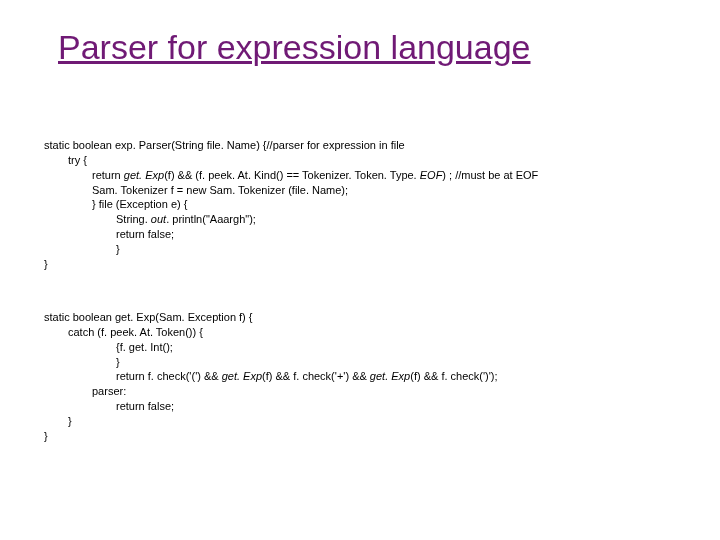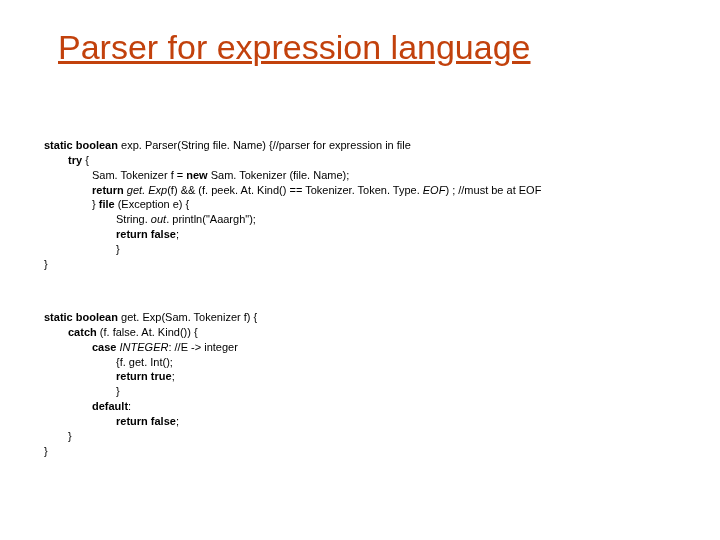--- a/index.html
+++ b/index.html
@@ -11,70 +11,69 @@
     font-family: Arial, Helvetica, sans-serif;
     overflow: hidden;
   }
   .slide {
     width: 720px;
     height: 540px;
     position: relative;
     box-sizing: border-box;
   }
   .title {
-    color: #c2410c;
+    color: #701a75;
     font-size: 34px;
     font-weight: 400;
     text-decoration: underline;
     position: absolute;
     top: 28px;
     left: 58px;
     letter-spacing: 0px;
   }
   .codeblock {
     position: absolute;
     left: 44px;
     font-size: 11px;
     line-height: 1.35;
     color: #000;
     white-space: nowrap;
   }
   .block1 { top: 138px; }
   .block2 { top: 310px; }
-  .b { font-weight: bold; margin-top: 31px; }
+  .b { font-weight: normal; margin-top: 31px; }
   .i { font-style: italic; }
   .ind1 { padding-left: 24px; }
   .ind2 { padding-left: 48px; }
   .ind3 { padding-left: 72px; }
 </style>
 </head>
 <body>
 
 <div class="slide">
 
   <div class="title">Parser for expression language</div>
 
   <div class="codeblock block1">
     <div><span class="b">static boolean </span><span>exp. Parser(String file. Name) {//parser for expression in file</span></div>
     <div class="ind1"><span class="b">try </span><span>{</span></div>
+    <div class="ind2"><span class="b">return </span><span class="i">get. Exp</span><span>(f) &amp;&amp; (f. peek. At. Kind() == Tokenizer. Token. Type. </span><span class="i">EOF</span><span>) ; //must be at EOF</span></div>
     <div class="ind2"><span>Sam. Tokenizer f = </span><span class="b">new </span><span>Sam. Tokenizer (file. Name);</span></div>
-    <div class="ind2"><span class="b">return </span><span class="i">get. Exp</span><span>(f) &amp;&amp; (f. peek. At. Kind() == Tokenizer. Token. Type. </span><span class="i">EOF</span><span>) ; //must be at EOF</span></div>
     <div class="ind2"><span>} </span><span class="b">file </span><span>(Exception e) {</span></div>
     <div class="ind3"><span>String. </span><span class="i">out</span><span>. println("Aaargh");</span></div>
     <div class="ind3"><span class="b">return false</span><span>;</span></div>
     <div class="ind3"><span>}</span></div>
     <div><span>}</span></div>
   </div>
 
   <div class="codeblock block2">
-    <div><span class="b">static boolean </span><span>get. Exp(Sam. Tokenizer f) {</span></div>
-    <div class="ind1"><span class="b">catch </span><span>(f. false. At. Kind()) {</span></div>
-    <div class="ind2"><span class="b">case </span><span class="i">INTEGER</span><span>: //E -&gt; integer</span></div>
+    <div><span class="b">static boolean </span><span>get. Exp(Sam. Exception f) {</span></div>
+    <div class="ind1"><span class="b">catch </span><span>(f. peek. At. Token()) {</span></div>
     <div class="ind3"><span>{f. get. Int();</span></div>
-    <div class="ind3"><span class="b">return true</span><span>;</span></div>
     <div class="ind3"><span>}</span></div>
-    <div class="ind2"><span class="b">default</span><span>:</span></div>
+    <div class="ind3"><span class="b">return</span><span>  f. check('(') &amp;&amp; </span><span class="i">get. Exp</span><span>(f) &amp;&amp; f. check('+') &amp;&amp; </span><span class="i">get. Exp</span><span>(f) &amp;&amp; f. check(')');</span></div>
+    <div class="ind2"><span class="b">parser</span><span>:</span></div>
     <div class="ind3"><span class="b">return false</span><span>;</span></div>
     <div class="ind1"><span>}</span></div>
     <div><span>}</span></div>
   </div>
 
 </div>
 
 </body></html>

